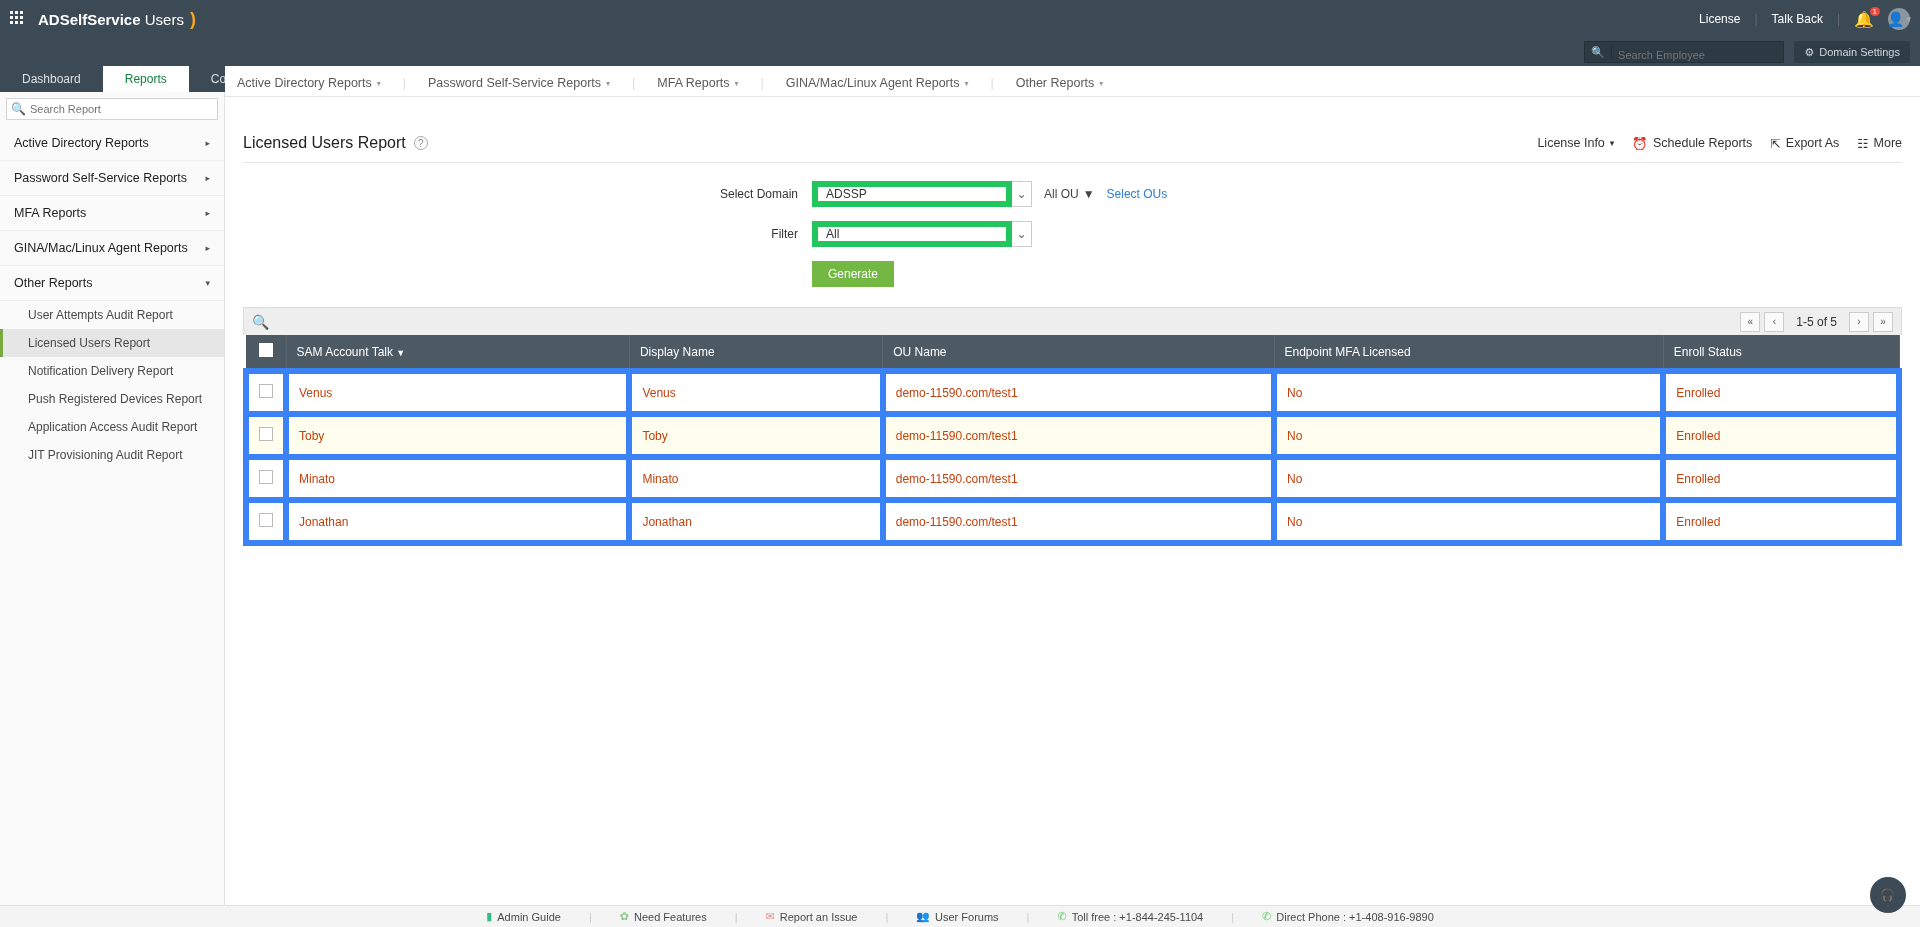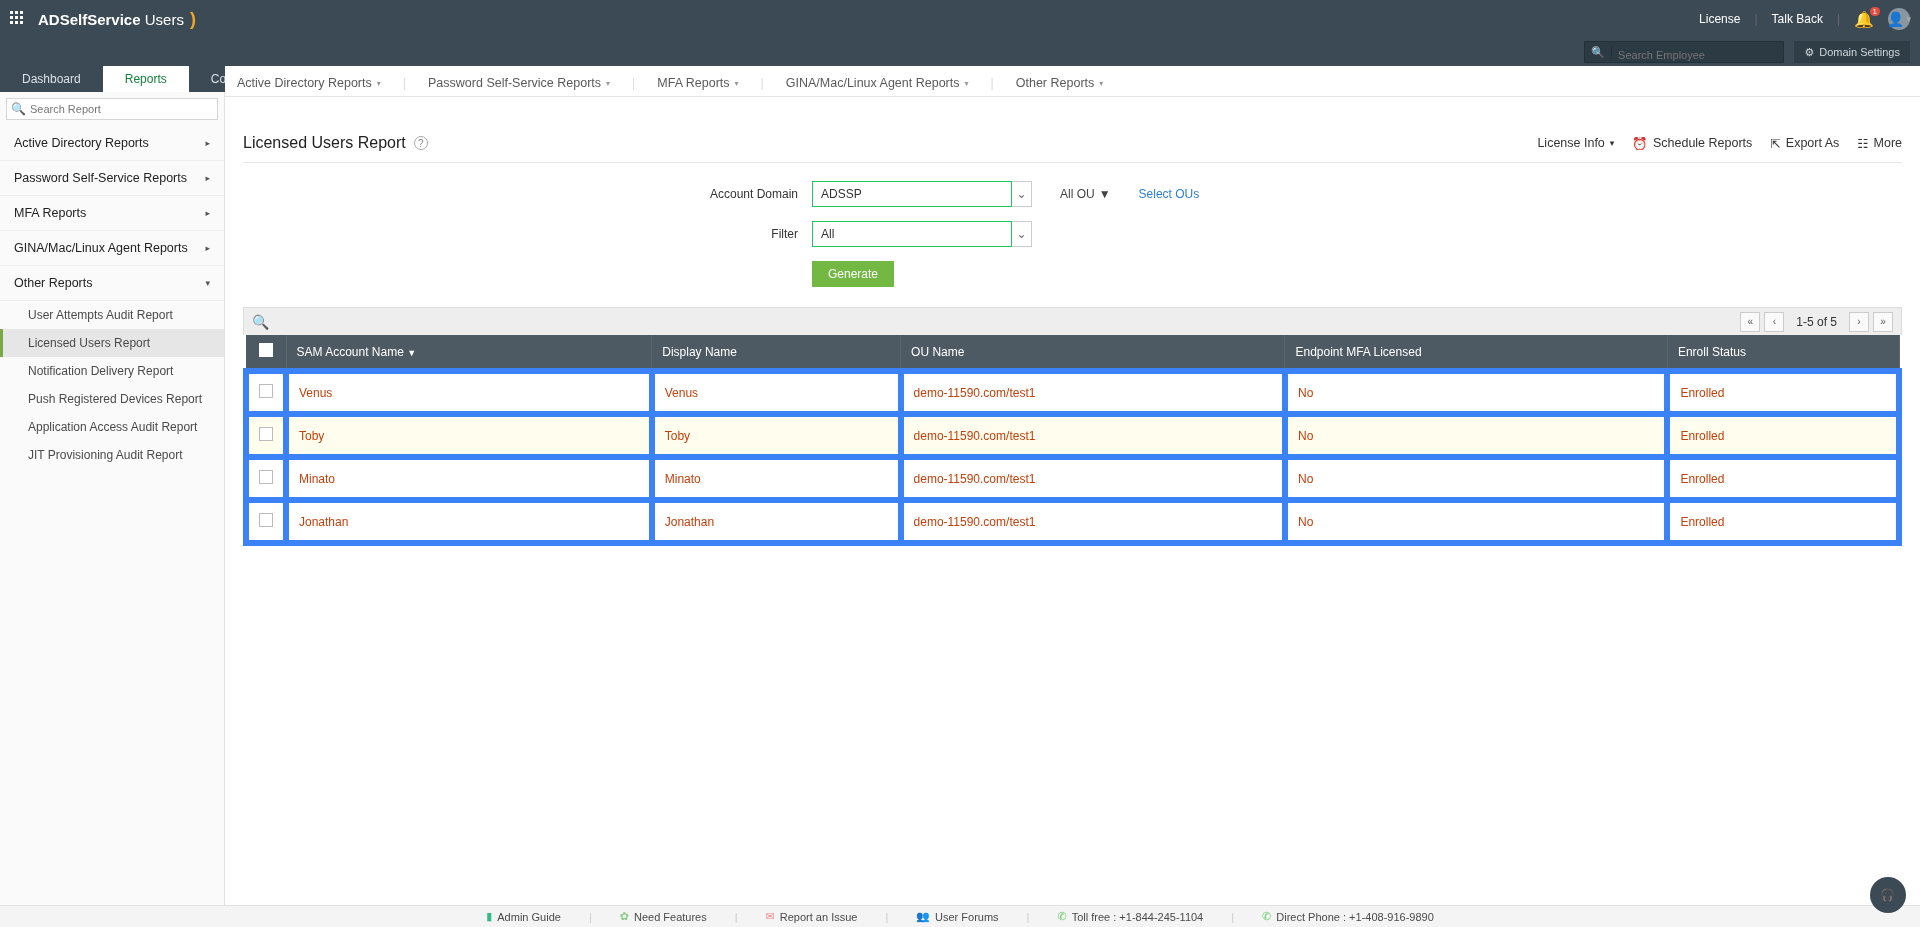--- a/index.html
+++ b/index.html
@@ -125,28 +125,28 @@
   font-size: 12.5px;
 }
 .subnav-item { color: #5a5a5a; cursor: pointer; display:flex; align-items:center; gap:5px;}
 .subnav-item .dd { font-size: 8px; color: #999; }
 .subnav-sep { color: #ddd; }
 
 .filters { margin: 18px 0 12px 0; }
 .frow { display: flex; align-items: center; margin-bottom: 14px; }
 .flab { width: 555px; text-align: right; margin-right: 14px; color: #333; }
 .fsel {
-  width: 200px; height: 26px; border: 1px solid #22c55e; background:#fff;
+  width: 200px; height: 26px; border: 6px solid #22c55e; background:#fff;
   display: flex; align-items: center; padding: 0 8px; justify-content: space-between;
 }
 .fsel-dd {
   width: 20px; height: 26px; border:1px solid #ccc; border-left:none;
   display:flex; align-items:center; justify-content:center; color:#666;
 }
-.aside-txt { margin-left: 28px; color: #444; }
+.aside-txt { margin-left: 12px; color: #444; }
 .link { color: #2d7dd2; cursor: pointer; }
 .gen-btn {
   margin-left: 569px; background: #73b843; color: #fff;
   padding: 6px 16px; border: none; cursor: pointer; font-size: 12px;
 }
 
 .tbl-bar {
   background: #eee; height: 28px; display: flex; align-items: center;
   padding: 0 8px; border: 1px solid #dcdcdc; border-bottom: none;
   margin-top: 20px;
@@ -320,21 +320,21 @@
           </span>
         <span class="bc-action">
             <span>☷</span>
             <span>More</span>
           </span>
       </div>
     </div>
 
     <div class="filters">
       <div class="frow">
-        <span class="flab">Account Domain</span>
+        <span class="flab">Select Domain</span>
         <div style="display:flex;">
           <div class="fsel">
               <span>ADSSP</span>
             </div>
           <div class="fsel-dd">⌄</div>
         </div>
         <span class="aside-txt">All OU</span>
         <span class="aside-txt" style="margin-left:4px;">▼</span>
         <span class="aside-txt link">Select OUs</span>
       </div>
@@ -358,21 +358,21 @@
         <span class="pg-txt">1-5 of 5</span>
         <span class="pg-btn">›</span>
         <span class="pg-btn">»</span>
       </div>
     </div>
 
     <table>
       <thead>
         <tr>
           <th class="chkcol"><span class="chk" style="border-color:#fff;"></span></th>
-          <th><span>SAM Account Name</span> <span style="font-size:9px;">▼</span></th>
+          <th><span>SAM Account Talk</span> <span style="font-size:9px;">▼</span></th>
           <th>Display Name</th>
           <th>OU Name</th>
           <th>Endpoint MFA Licensed</th>
           <th>Enroll Status</th>
         </tr>
       </thead>
       <tbody id="tbody">
           <tr>
             <td class="chkcol"><span class="chk"></span></td>
             <td>Venus</td>

